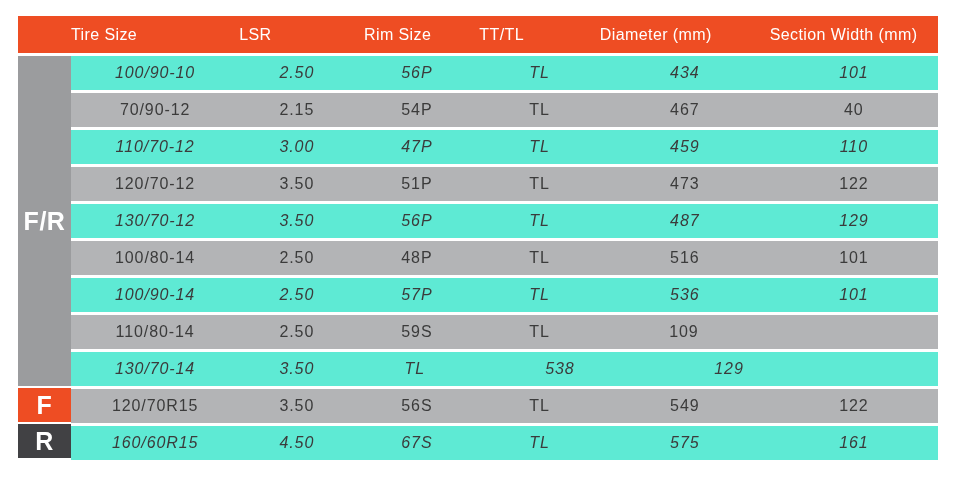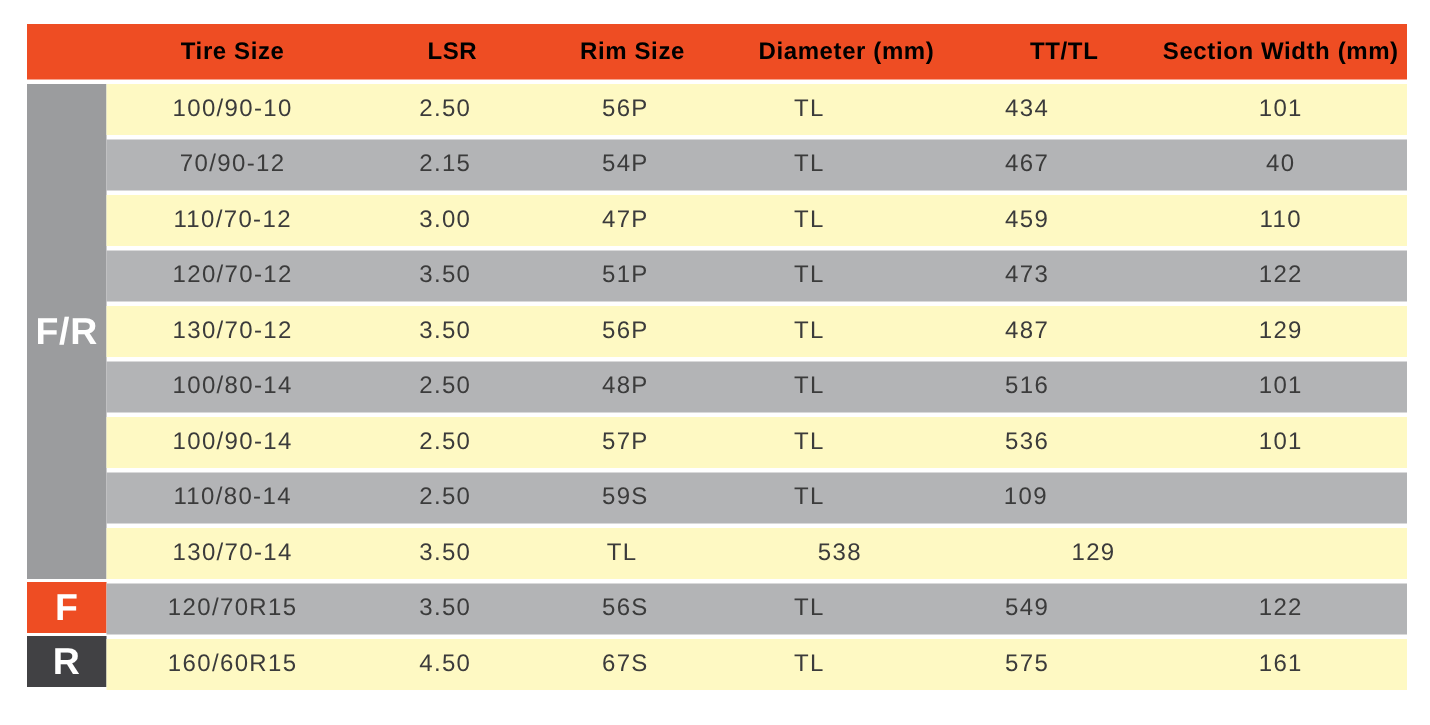--- a/index.html
+++ b/index.html
@@ -27,24 +27,23 @@
   }
   .thead .corner-spacer { width: 53px; flex: none; }
   .thead-cells {
     flex: 1;
     display: flex;
     align-items: center;
     height: 100%;
   }
   .th {
     flex: none;
-    text-align: center;
-    color: #000000;
+    color: #ffffff;
     font-size: 16px;
-    font-weight: bold;
+    font-weight: normal;
     letter-spacing: 0.4px;
     white-space: nowrap;
   }
   
   .tbody { display: flex; margin-top: 3px; }
   .label-col {
     width: 53px; flex: none;
     display: flex; flex-direction: column;
     gap: 2px;
   }
@@ -60,21 +59,21 @@
   .rows {
     flex: 1;
     display: flex; flex-direction: column;
     gap: 3px;
   }
   .row {
     display: flex;
     align-items: center;
     height: 34px;
   }
-  .row.light { background: #fef9c3; }
+  .row.light { background: #5eead4; font-style: italic; }
   .row.dark  { background: #B3B4B6; }
   .td {
     flex: none;
     text-align: center;
     font-size: 16px;
     color: #3B3B3B;
     letter-spacing: 0.9px;
     white-space: nowrap;
   }
   
@@ -90,22 +89,22 @@
 
 <div class="page">
   <div class="spec-table">
 
     <div class="thead">
       <div class="corner-spacer"></div>
       <div class="thead-cells">
           <div class="th c0">Tire Size</div>
           <div class="th c2">LSR</div>
           <div class="th c1">Rim Size</div>
+          <div class="th c3">TT/TL</div>
           <div class="th c4">Diameter (mm)</div>
-          <div class="th c3">TT/TL</div>
           <div class="th c5">Section Width (mm)</div>
         </div>
     </div>
 
     <div class="tbody">
       <div class="label-col">
           <div class="label-block" style="height: 330px; background: rgb(155, 156, 158);">F/R</div>
           <div class="label-block" style="height: 34px; background: rgb(238, 77, 35);">F</div>
           <div class="label-block" style="height: 34px; background: rgb(65, 65, 68);">R</div>
         </div>

